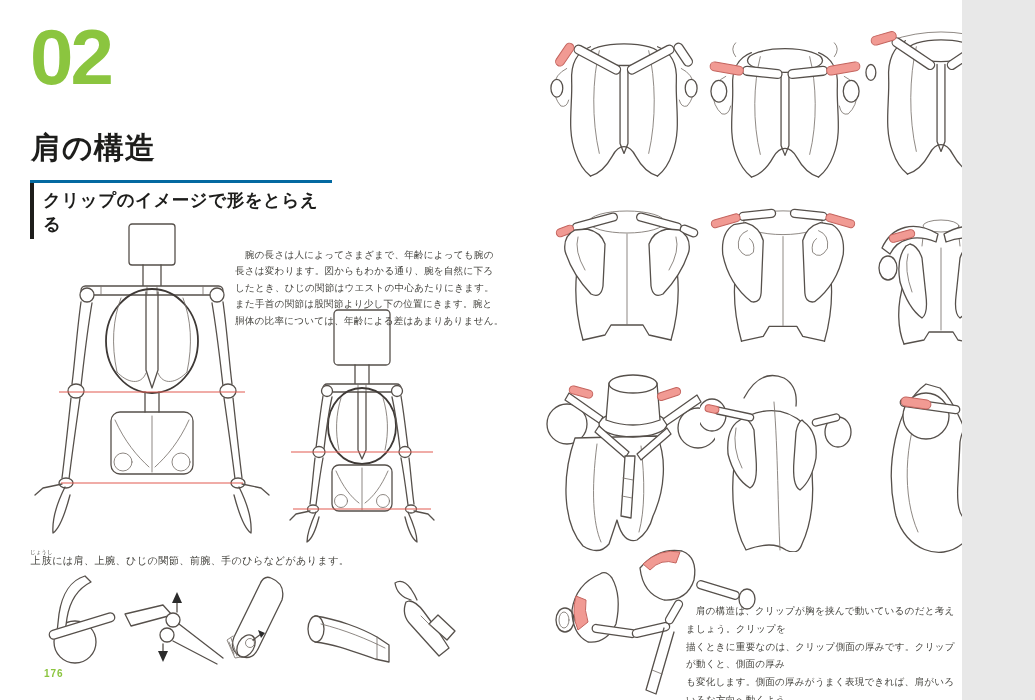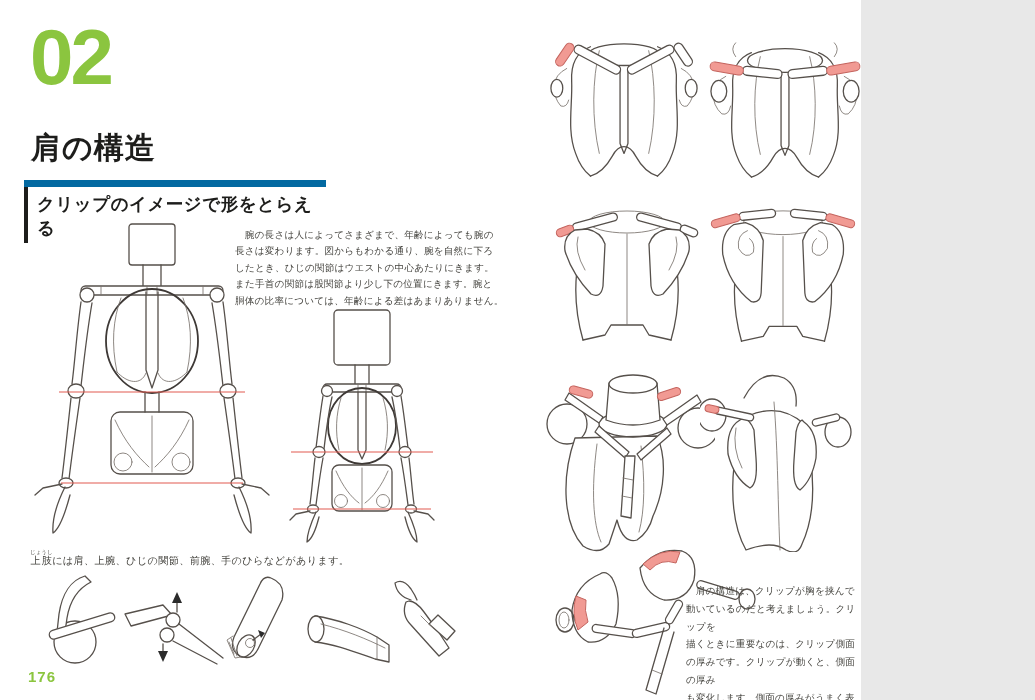--- a/index.html
+++ b/index.html
@@ -1,44 +1,44 @@
 <!DOCTYPE html>
 <html><head>
 <meta charset="utf-8">
 <style>
   html,body{margin:0;padding:0;background:#e8e8e8;}
   .spread{
-    position:relative;width:861px;height:700px;background:#ffffff;overflow:hidden;
+    position:relative;width:962px;height:700px;background:#ffffff;overflow:hidden;
     font-family:"Liberation Sans","DejaVu Sans",sans-serif;color:#333;
   }
   .abs{position:absolute;}
   .chapter-number{
     left:30px;top:18px;font-size:78px;font-weight:800;line-height:1;
     letter-spacing:-3px;color:#8bc53f;
   }
   .chapter-title{
     left:31px;top:104px;font-size:30px;font-weight:800;color:#1d1d1b;letter-spacing:1px;margin-top:24px;
   }
   .section-heading{
-    left:24px;top:180px;width:302px;border-top:7px solid #0369a1;
+    left:30px;top:180px;width:302px;border-top:3px solid #0369a1;
   }
   .section-heading .inner{
     border-left:4px solid #1d1d1b;padding:5px 0 3px 9px;
     font-size:17.5px;font-weight:800;color:#1d1d1b;letter-spacing:0.5px;
   }
   .jp-par{
-    white-space:pre-line;color:#45443f;letter-spacing:0.2px;
+    white-space:pre-line;color:#45443f;letter-spacing:0.2px;margin-top:20px;
   }
   .intro-par{left:235px;top:227px;font-size:9.6px;line-height:16.4px;}
   .right-par{left:686px;top:582px;font-size:9.6px;line-height:17.8px;}
   .limb-caption{
     left:30px;top:549px;font-size:10.2px;color:#45443f;letter-spacing:0.3px;
   }
   .limb-caption rt{font-size:5.5px;letter-spacing:0;}
-  .pagenum{font-size:15px;font-weight:700;color:#8bc53f;letter-spacing:1px;}
+  .pagenum{font-size:10px;font-weight:700;color:#8bc53f;letter-spacing:1px;margin-left:16px;}
   .pagenum-left{left:28px;top:668px;}
   .pagenum-right{left:985px;top:668px;font-family:Liberation Mono, monospace;}
   
   svg .s{stroke:#56504b;fill:none;stroke-width:1.3;stroke-linecap:round;stroke-linejoin:round;}
   svg .sd{stroke:#3e3936;fill:none;stroke-width:1.8;stroke-linecap:round;}
   svg .sl{stroke:#7a736d;fill:none;stroke-width:0.85;stroke-linecap:round;}
   svg .sw{stroke:#56504b;fill:#ffffff;stroke-width:1.3;stroke-linecap:round;stroke-linejoin:round;}
   svg .pk{stroke:#c4645e;fill:#f19a93;stroke-width:1;stroke-linejoin:round;}
   svg .rd{stroke:#e25b50;fill:none;stroke-width:1.1;}
   svg .ar{fill:#2b2b2b;stroke:none;}

